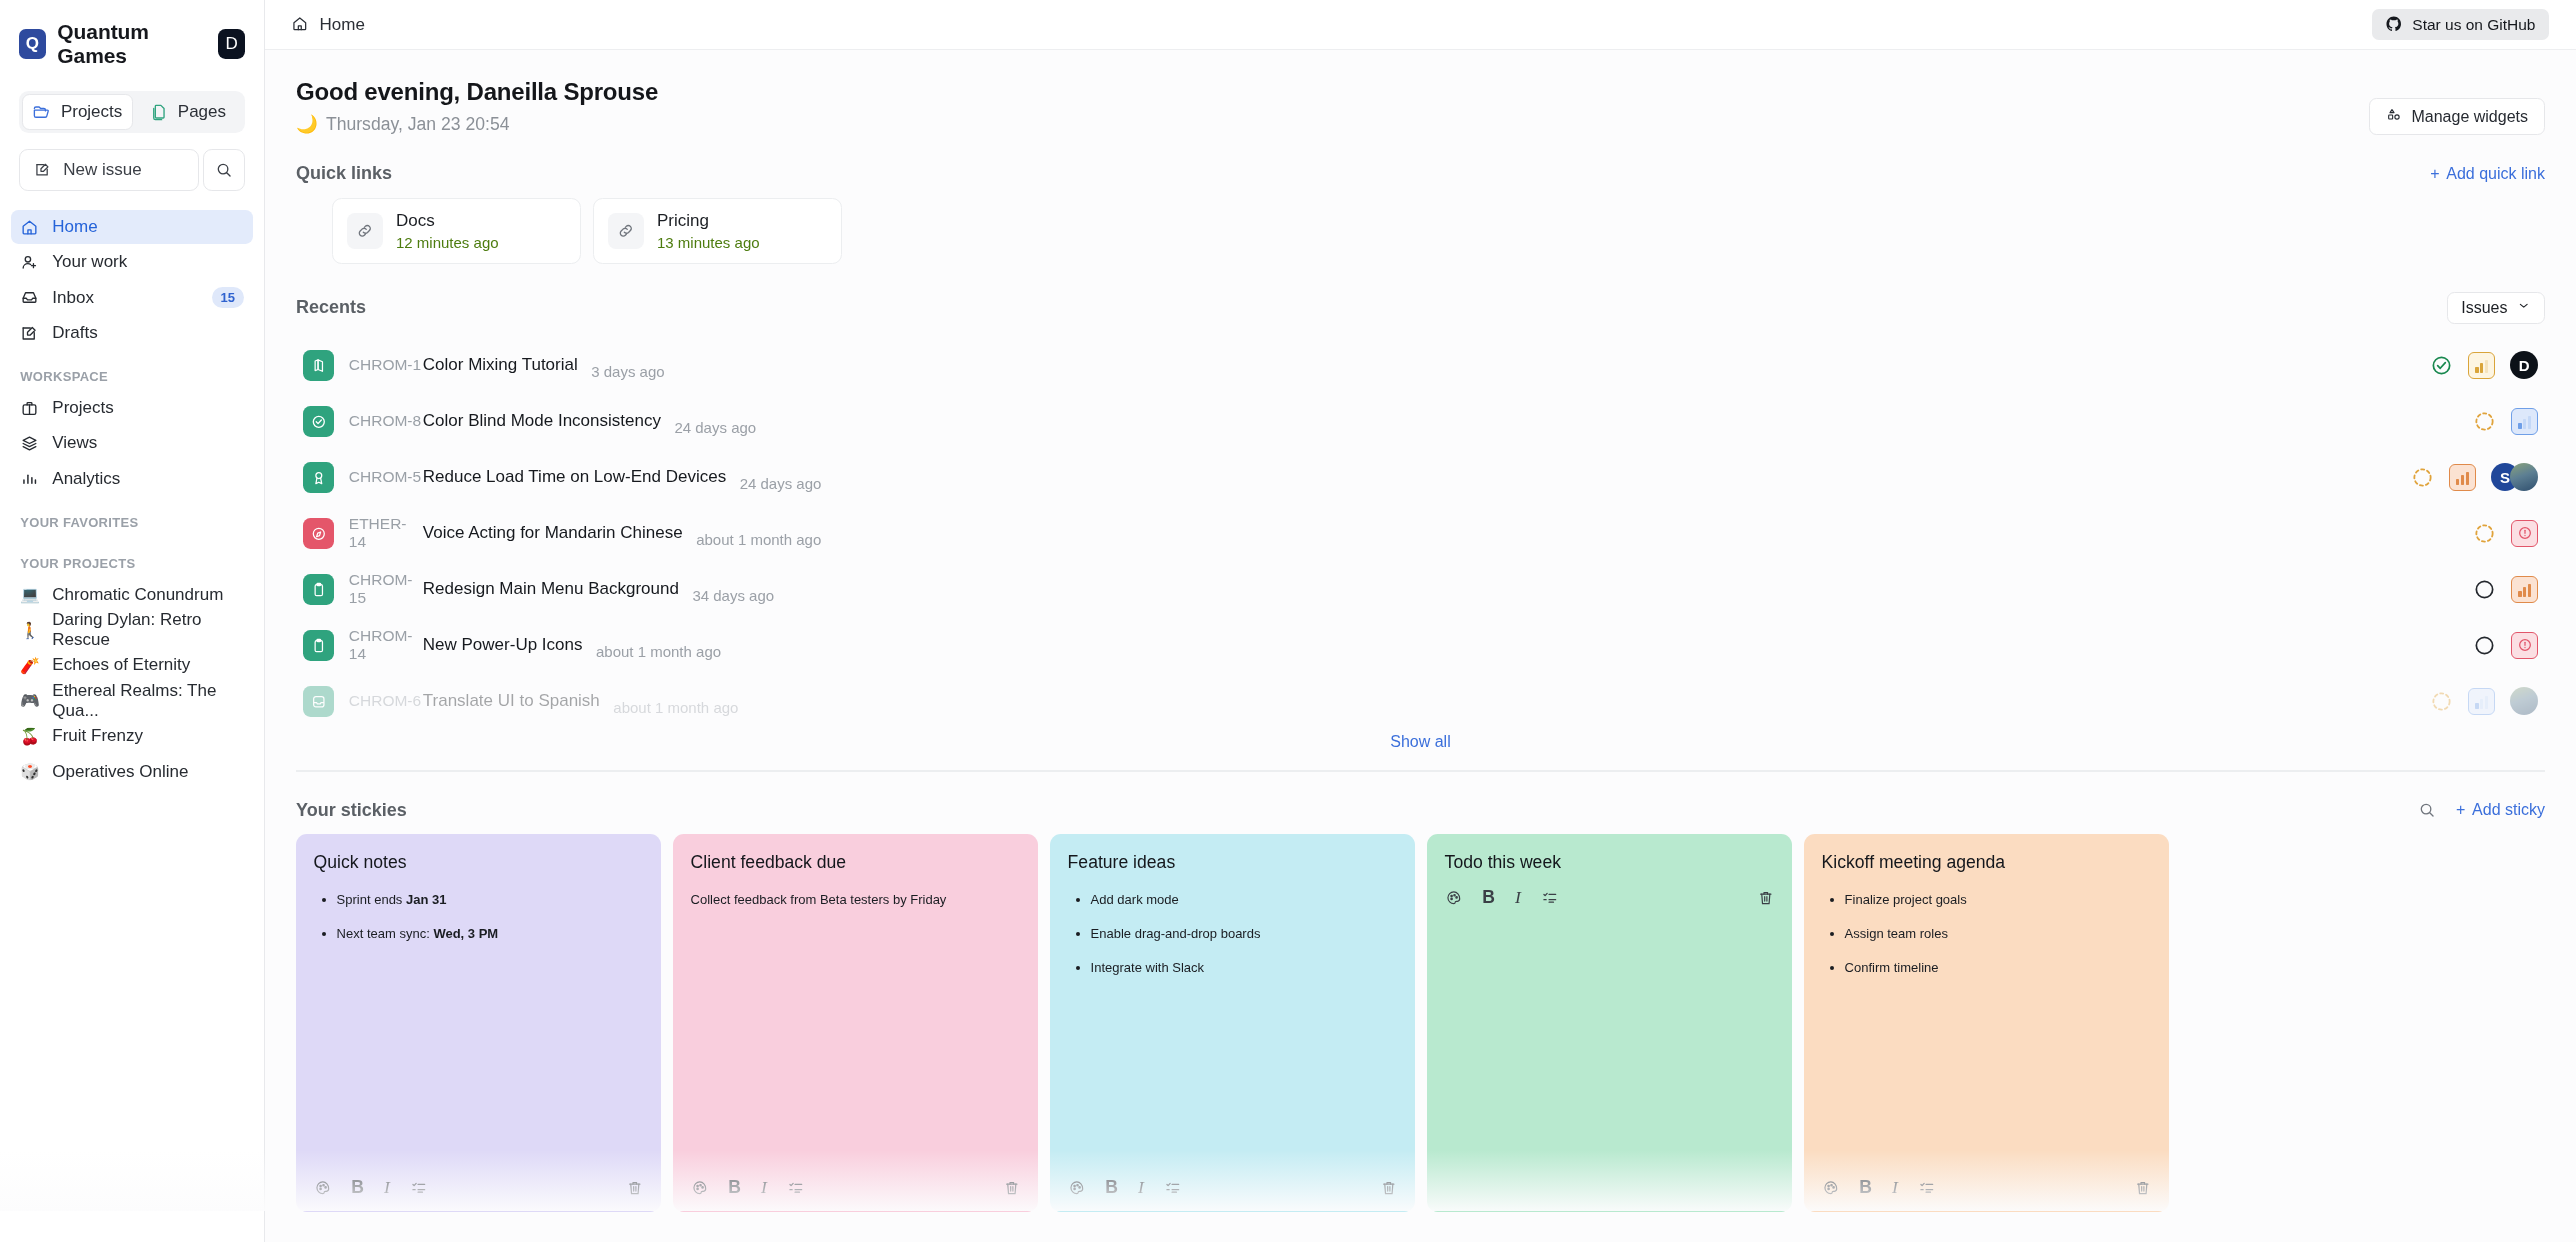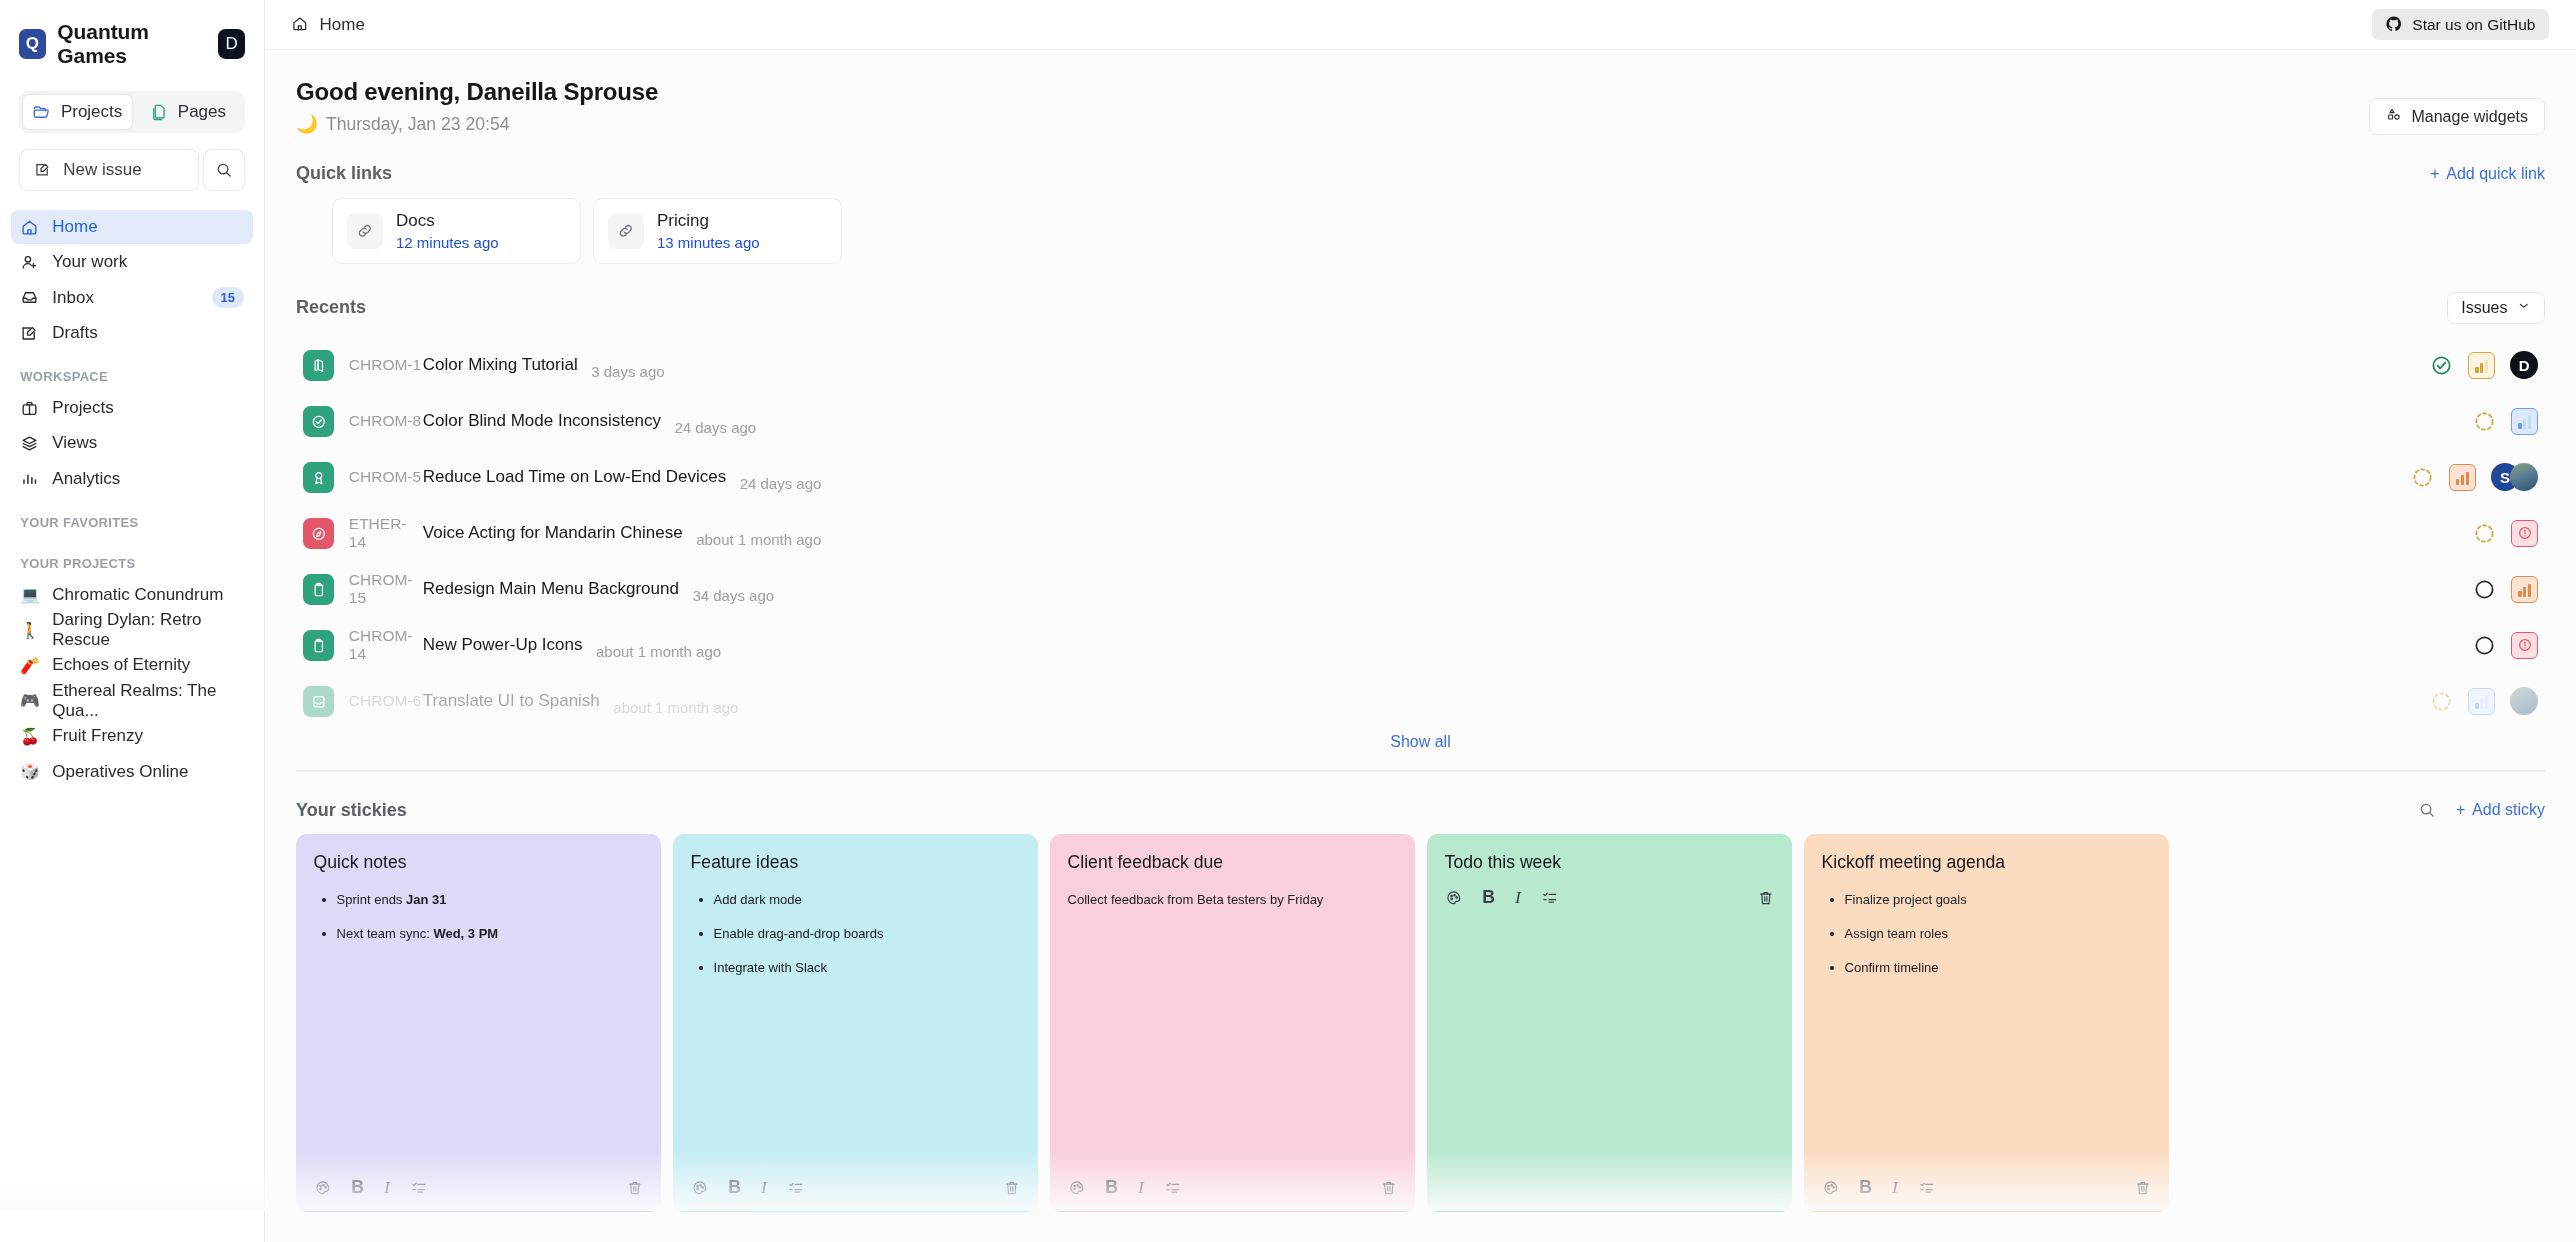--- a/index.html
+++ b/index.html
@@ -113,21 +113,21 @@
   .ql-row { display: flex; gap: 12px; padding-left: 36px; }
   .ql-card {
     width: 249px; border: 1.4px solid #eceef0; border-radius: 9.5px; background: #fff;
     padding: 12px 13.5px; display: flex; align-items: center; gap: 13.5px; cursor: pointer;
   }
   .ql-ico {
     width: 36px; height: 36px; border-radius: 8px; background: #f4f5f7;
     display: flex; align-items: center; justify-content: center; color: #70757d;
   }
   .ql-title { font-size: 17px; color: #1b1e23; }
-  .ql-sub { font-size: 15px; color: #1d4ed8; margin-top: 3.4px; }
+  .ql-sub { font-size: 15px; color: #4d7c0f; margin-top: 3.4px; }
 
   .issues-sel {
     margin-left: auto; display: flex; align-items: center; gap: 9.5px;
     border: 1.4px solid #e6e7ea; background: #fff; border-radius: 7.4px;
     padding: 6px 13.5px; font-size: 16px; color: #1c1f24; cursor: pointer;
   }
 
   .recents { position: relative; }
   .rec-row {
     display: flex; align-items: center; height: 56px; padding: 0 6.8px; cursor: pointer;
@@ -683,20 +683,56 @@
                 <span class="sbi trash">
                   <svg viewBox="0 0 24 24" width="17.6" height="17.6" fill="none" stroke="#3a3f46" stroke-width="1.6" stroke-linecap="round" stroke-linejoin="round">
                     <path d="M5 7h14"></path>
                     <path d="M9.5 7V5h5v2"></path>
                     <path d="M6.5 7l1 13h9l1-13"></path>
                     <path d="M10.5 10.5v6M13.5 10.5v6"></path>
                   </svg>
                 </span>
               </div>
             </div>
+            <div class="sticky" style="background: rgb(249, 206, 221);">
+              <div class="sticky-title">Client feedback due</div>
+              <div class="sticky-body">
+                <div>Collect feedback from Beta testers by Friday</div>
+              </div>
+              <div class="sticky-bar">
+                <span class="sbi">
+                  <svg viewBox="0 0 24 24" width="17.6" height="17.6" fill="none" stroke="#3a3f46" stroke-width="1.6" stroke-linejoin="round">
+                    <path d="M12 4a8 8 0 1 0 0 16c1.2 0 1.8-.8 1.8-1.6 0-1 .7-1.6 1.7-1.6H17A3.5 3.5 0 0 0 20 13c0-4.9-3.6-9-8-9z"></path>
+                    <circle cx="9" cy="9.5" r="1"></circle>
+                    <circle cx="13" cy="8.5" r="1"></circle>
+                    <circle cx="15.8" cy="11.5" r="1"></circle>
+                    <circle cx="9" cy="13.5" r="1"></circle>
+                  </svg>
+                </span>
+                <span class="sbi bold-g">B</span>
+                <span class="sbi ital-g">I</span>
+                <span class="sbi">
+                  <svg viewBox="0 0 24 24" width="17.6" height="17.6" fill="none" stroke="#3a3f46" stroke-width="1.7" stroke-linecap="round" stroke-linejoin="round">
+                    <path d="M4 7.5l1.6 1.6L8.4 6"></path>
+                    <path d="M11 7.5h9"></path>
+                    <path d="M4 14.5h3"></path>
+                    <path d="M11 14.5h9"></path>
+                    <path d="M11 18h6"></path>
+                  </svg>
+                </span>
+                <span class="sbi trash">
+                  <svg viewBox="0 0 24 24" width="17.6" height="17.6" fill="none" stroke="#3a3f46" stroke-width="1.6" stroke-linecap="round" stroke-linejoin="round">
+                    <path d="M5 7h14"></path>
+                    <path d="M9.5 7V5h5v2"></path>
+                    <path d="M6.5 7l1 13h9l1-13"></path>
+                    <path d="M10.5 10.5v6M13.5 10.5v6"></path>
+                  </svg>
+                </span>
+              </div>
+            </div>
             <div class="sticky" style="background: rgb(196, 236, 243);">
               <div class="sticky-title">Feature ideas</div>
               <div class="sticky-body">
                 <ul>
                   <li>Add dark mode</li>
                   <li>Enable drag-and-drop boards</li>
                   <li>Integrate with Slack</li>
                 </ul>
               </div>
               <div class="sticky-bar">
@@ -723,56 +759,20 @@
                 <span class="sbi trash">
                   <svg viewBox="0 0 24 24" width="17.6" height="17.6" fill="none" stroke="#3a3f46" stroke-width="1.6" stroke-linecap="round" stroke-linejoin="round">
                     <path d="M5 7h14"></path>
                     <path d="M9.5 7V5h5v2"></path>
                     <path d="M6.5 7l1 13h9l1-13"></path>
                     <path d="M10.5 10.5v6M13.5 10.5v6"></path>
                   </svg>
                 </span>
               </div>
             </div>
-            <div class="sticky" style="background: rgb(249, 206, 221);">
-              <div class="sticky-title">Client feedback due</div>
-              <div class="sticky-body">
-                <div>Collect feedback from Beta testers by Friday</div>
-              </div>
-              <div class="sticky-bar">
-                <span class="sbi">
-                  <svg viewBox="0 0 24 24" width="17.6" height="17.6" fill="none" stroke="#3a3f46" stroke-width="1.6" stroke-linejoin="round">
-                    <path d="M12 4a8 8 0 1 0 0 16c1.2 0 1.8-.8 1.8-1.6 0-1 .7-1.6 1.7-1.6H17A3.5 3.5 0 0 0 20 13c0-4.9-3.6-9-8-9z"></path>
-                    <circle cx="9" cy="9.5" r="1"></circle>
-                    <circle cx="13" cy="8.5" r="1"></circle>
-                    <circle cx="15.8" cy="11.5" r="1"></circle>
-                    <circle cx="9" cy="13.5" r="1"></circle>
-                  </svg>
-                </span>
-                <span class="sbi bold-g">B</span>
-                <span class="sbi ital-g">I</span>
-                <span class="sbi">
-                  <svg viewBox="0 0 24 24" width="17.6" height="17.6" fill="none" stroke="#3a3f46" stroke-width="1.7" stroke-linecap="round" stroke-linejoin="round">
-                    <path d="M4 7.5l1.6 1.6L8.4 6"></path>
-                    <path d="M11 7.5h9"></path>
-                    <path d="M4 14.5h3"></path>
-                    <path d="M11 14.5h9"></path>
-                    <path d="M11 18h6"></path>
-                  </svg>
-                </span>
-                <span class="sbi trash">
-                  <svg viewBox="0 0 24 24" width="17.6" height="17.6" fill="none" stroke="#3a3f46" stroke-width="1.6" stroke-linecap="round" stroke-linejoin="round">
-                    <path d="M5 7h14"></path>
-                    <path d="M9.5 7V5h5v2"></path>
-                    <path d="M6.5 7l1 13h9l1-13"></path>
-                    <path d="M10.5 10.5v6M13.5 10.5v6"></path>
-                  </svg>
-                </span>
-              </div>
-            </div>
             <div class="sticky" style="background: rgb(184, 233, 207);">
               <div class="sticky-title">Todo this week</div>
               <div class="sticky-bar">
                 <span class="sbi">
                   <svg viewBox="0 0 24 24" width="17.6" height="17.6" fill="none" stroke="#3a3f46" stroke-width="1.6" stroke-linejoin="round">
                     <path d="M12 4a8 8 0 1 0 0 16c1.2 0 1.8-.8 1.8-1.6 0-1 .7-1.6 1.7-1.6H17A3.5 3.5 0 0 0 20 13c0-4.9-3.6-9-8-9z"></path>
                     <circle cx="9" cy="9.5" r="1"></circle>
                     <circle cx="13" cy="8.5" r="1"></circle>
                     <circle cx="15.8" cy="11.5" r="1"></circle>
                     <circle cx="9" cy="13.5" r="1"></circle>

